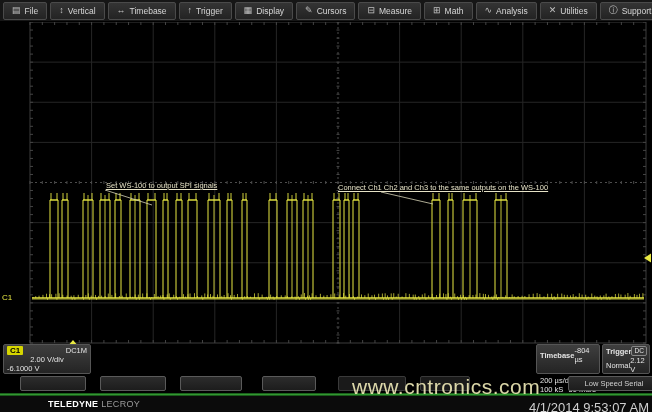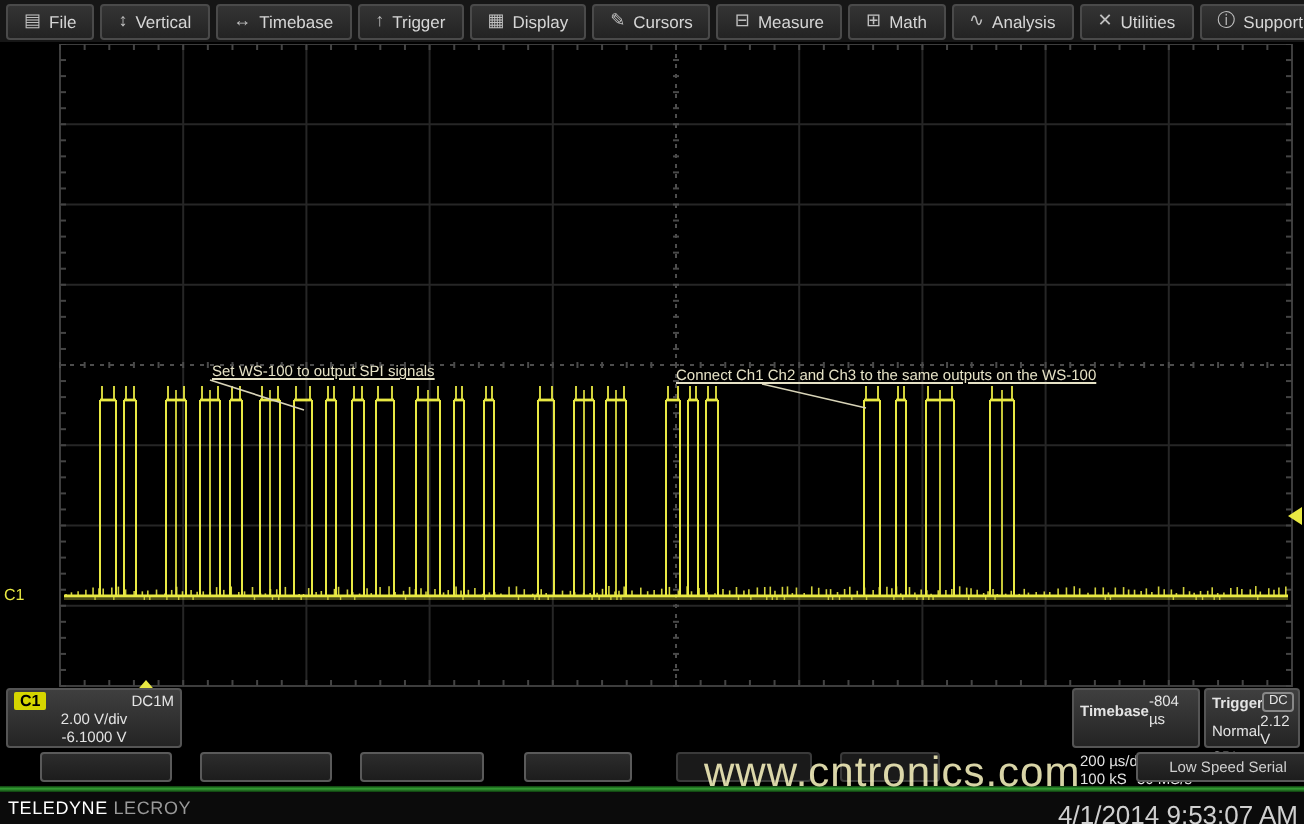--- a/index.html
+++ b/index.html
@@ -37,21 +37,21 @@
   .tb-btn{position:absolute;top:0;height:15px;background:linear-gradient(#2c2c2c,#1d1d1d);
           border:1px solid #5a5a5a;border-radius:2px;color:#cfcfcf;font-size:7.5px;
           display:flex;align-items:center;justify-content:center;box-sizing:border-box;margin-left:10px;}
   .tb-blank{border:1px solid #3a3a3a;background:#1a1a1a;}
 
   
   #greenline{position:absolute;left:0;top:393px;width:652px;height:3px;z-index:5;
              background:linear-gradient(#0d3c0d,#35a035 45%,#0d3c0d);}
   #footer{position:absolute;left:0;top:396px;width:652px;height:16px;background:#0b0b0b;z-index:5;}
   #logo{position:absolute;left:4px;top:3px;font-size:9px;letter-spacing:.3px;}
-  #logo .b1{color:#fff;font-weight:normal;}
+  #logo .b1{color:#fff;font-weight:bold;margin-left:44px;}
   #logo .b2{color:#9a9a9a;margin-left:0;}
   #timestamp{position:absolute;right:3px;top:4px;font-size:13px;color:#cfcfcf;}
 
   #watermark{position:absolute;left:352px;top:375px;font-size:21px;color:#fef9c3;opacity:.85;
              z-index:10;white-space:nowrap;letter-spacing:0.5px;}
 </style>
 </head>
 <body>
 
 <div id="screen">
@@ -787,21 +787,21 @@
   <div class="annot" style="left:294px;top:183px;">Connect Ch1 Ch2 and Ch3 to the same outputs on the WS-100</div>
 
   <div class="descbox" style="left:3px;top:344px;width:88px;height:30px;">
     <div class="descrow">
       <span id="ch-badge">C1</span>
       <span>DC1M</span>
     </div>
     <div class="descrow" style="justify-content:center;">
       <span>2.00 V/div</span>
     </div>
-    <div class="descrow" style="justify-content:center;">
+    <div class="descrow" style="justify-content:flex-start;">
       <span>-6.1000 V</span>
     </div>
   </div>
 
   <div class="descbox" style="left:536px;top:344px;width:64px;height:30px;">
     <div class="descrow">
       <span class="bold">Timebase</span>
       <span>-804 µs</span>
     </div>
     <div class="descrow" style="justify-content:flex-start;margin-top:12px;">

